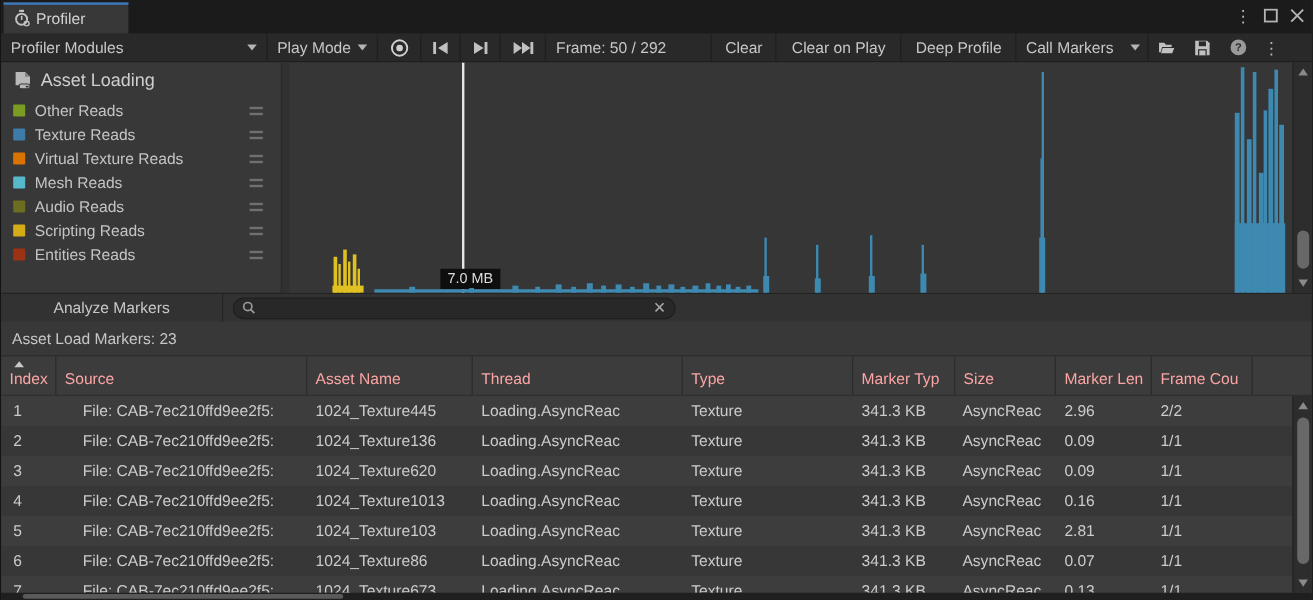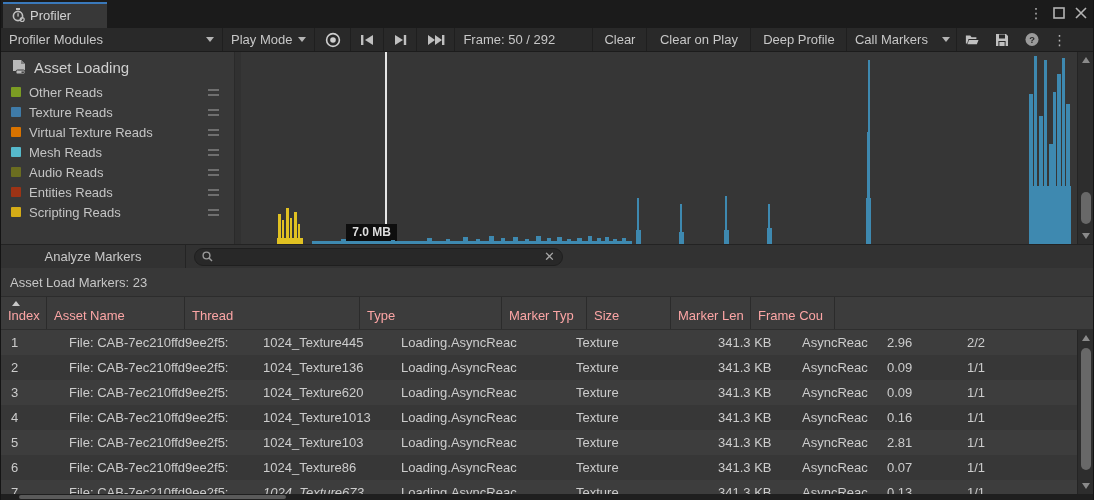--- a/index.html
+++ b/index.html
@@ -209,35 +209,35 @@
             <span class="legend-swatch" style="background: rgb(86, 185, 203);"></span>
             <span class="legend-label">Mesh Reads</span>
             <span class="legend-handle"></span>
           </div>
           <div class="legend-row">
             <span class="legend-swatch" style="background: rgb(107, 109, 32);"></span>
             <span class="legend-label">Audio Reads</span>
             <span class="legend-handle"></span>
           </div>
           <div class="legend-row">
+            <span class="legend-swatch" style="background: rgb(212, 172, 23);"></span>
+            <span class="legend-label">Scripting Reads</span>
+            <span class="legend-handle"></span>
+          </div>
+          <div class="legend-row">
             <span class="legend-swatch" style="background: rgb(156, 51, 21);"></span>
             <span class="legend-label">Entities Reads</span>
             <span class="legend-handle"></span>
           </div>
-          <div class="legend-row">
-            <span class="legend-swatch" style="background: rgb(212, 172, 23);"></span>
-            <span class="legend-label">Scripting Reads</span>
-            <span class="legend-handle"></span>
-          </div>
         </div>
     </div>
 
     <div class="chart" id="chart">
       <div class="playhead" id="playhead" style="left: 144px;"></div>
-      <div class="chart-tooltip" id="chart-tooltip" style="right: 680px; font-weight: bold;">7.0 MB</div>
+      <div class="chart-tooltip" id="chart-tooltip" style="right: 660px;">7.0 MB</div>
     <div class="bar" style="left: 36px; width: 26px; height: 6px; background: rgb(224, 193, 34);"></div>
         <div class="bar" style="left: 37px; width: 3px; height: 30px; background: rgb(224, 193, 34);"></div>
         <div class="bar" style="left: 41px; width: 2px; height: 24px; background: rgb(224, 193, 34);"></div>
         <div class="bar" style="left: 45px; width: 3px; height: 36px; background: rgb(224, 193, 34);"></div>
         <div class="bar" style="left: 49px; width: 2px; height: 26px; background: rgb(224, 193, 34);"></div>
         <div class="bar" style="left: 53px; width: 3px; height: 32px; background: rgb(224, 193, 34);"></div>
         <div class="bar" style="left: 57px; width: 2px; height: 20px; background: rgb(224, 193, 34);"></div>
         <div class="bar" style="left: 71px; width: 320px; height: 3px; background: rgb(62, 137, 176);"></div>
         <div class="bar" style="left: 100px; width: 5px; height: 5px; background: rgb(62, 137, 176);"></div>
         <div class="bar" style="left: 150px; width: 4px; height: 4px; background: rgb(62, 137, 176);"></div>
@@ -302,20 +302,21 @@
       <span class="search-clear">✕</span>
     </div>
   </div>
 
   <div class="statusrow">
     <span>Asset Load Markers: 23</span>
   </div>
 
   <div class="thead" id="thead">
       <div class="th" style="width: 46px; flex: 0 0 46px;">Index<span class="sort-asc"></span></div>
+      <div class="th" style="width: 209px; flex: 0 0 209px;">Source</div>
       <div class="th" style="width: 138px; flex: 0 0 138px;">Asset Name</div>
       <div class="th" style="width: 175px; flex: 0 0 175px;">Thread</div>
       <div class="th" style="width: 142px; flex: 0 0 142px;">Type</div>
       <div class="th" style="width: 85px; flex: 0 0 85px;">Marker Typ</div>
       <div class="th" style="width: 84px; flex: 0 0 84px;">Size</div>
       <div class="th" style="width: 80px; flex: 0 0 80px;">Marker Len</div>
       <div class="th" style="width: 84px; flex: 0 0 84px;">Frame Cou</div>
       <div class="th th-filler" style="border-right: none;"></div>
     </div>
 
@@ -383,21 +384,21 @@
           <div class="td" style="width: 175px; flex: 0 0 175px;">Loading.AsyncReac</div>
           <div class="td" style="width: 142px; flex: 0 0 142px;">Texture</div>
           <div class="td" style="width: 84px; flex: 0 0 84px;">341.3 KB</div>
           <div class="td" style="width: 85px; flex: 0 0 85px;">AsyncReac</div>
           <div class="td" style="width: 80px; flex: 0 0 80px;">0.07</div>
           <div class="td" style="width: 84px; flex: 0 0 84px;">1/1</div>
         </div>
         <div class="tr">
           <div class="td" style="width: 46px; flex: 0 0 46px; padding-left: 10px;">7</div>
           <div class="td" style="width: 209px; flex: 0 0 209px; padding-left: 22px;">File: CAB-7ec210ffd9ee2f5:</div>
-          <div class="td" style="width: 138px; flex: 0 0 138px; font-style: italic;">1024_Texture673</div>
+          <div class="td" style="width: 138px; flex: 0 0 138px;">1024_Texture673</div>
           <div class="td" style="width: 175px; flex: 0 0 175px;">Loading.AsyncReac</div>
           <div class="td" style="width: 142px; flex: 0 0 142px;">Texture</div>
           <div class="td" style="width: 84px; flex: 0 0 84px;">341.3 KB</div>
           <div class="td" style="width: 85px; flex: 0 0 85px;">AsyncReac</div>
           <div class="td" style="width: 80px; flex: 0 0 80px;">0.13</div>
           <div class="td" style="width: 84px; flex: 0 0 84px;">1/1</div>
         </div>
       </div>
     <div class="vscroll table-vscroll">
       <div class="vs-arrow vs-up"></div>

